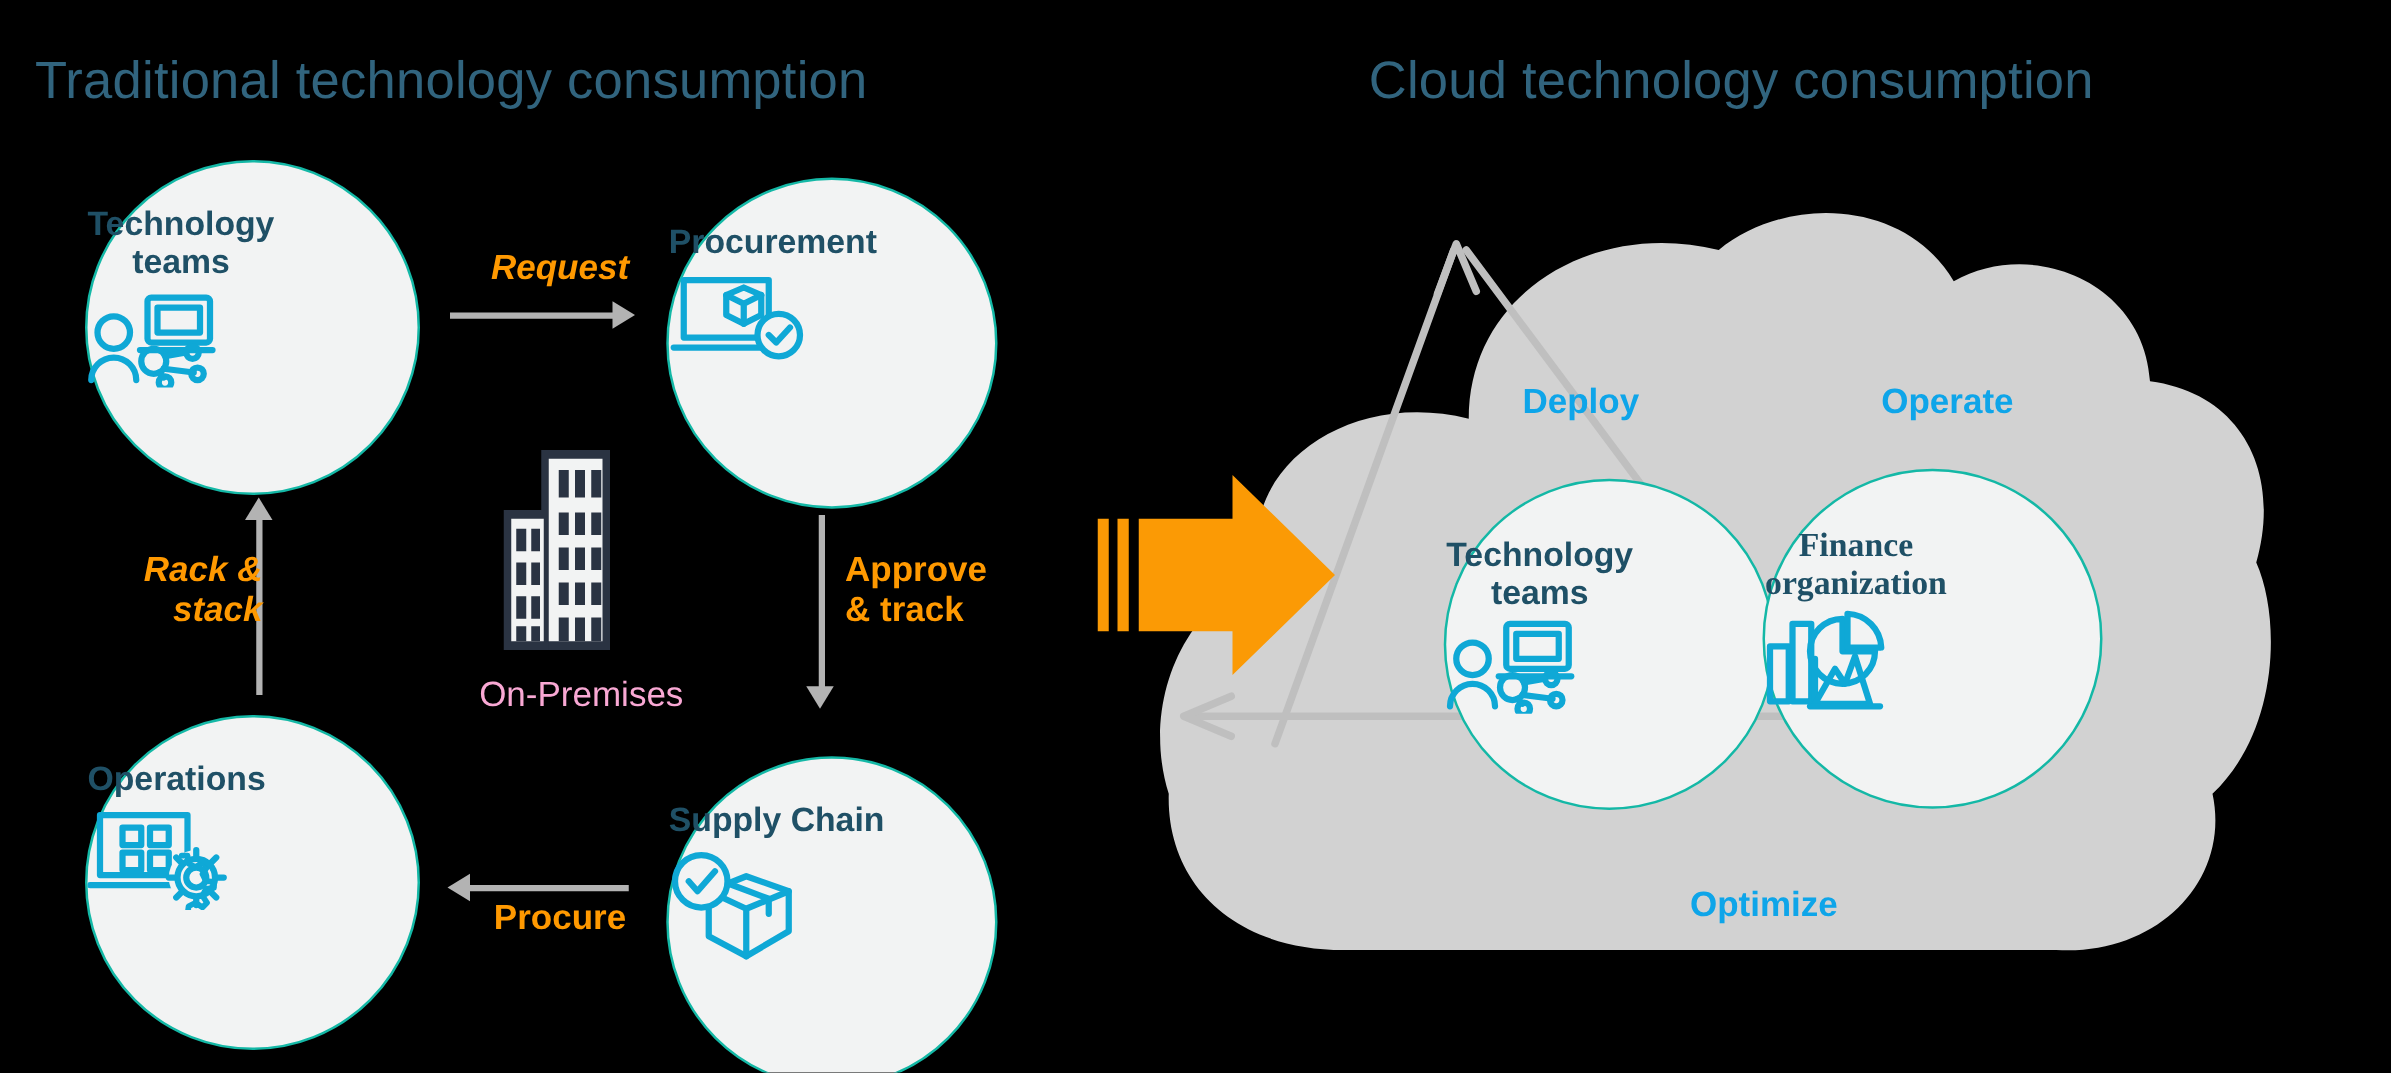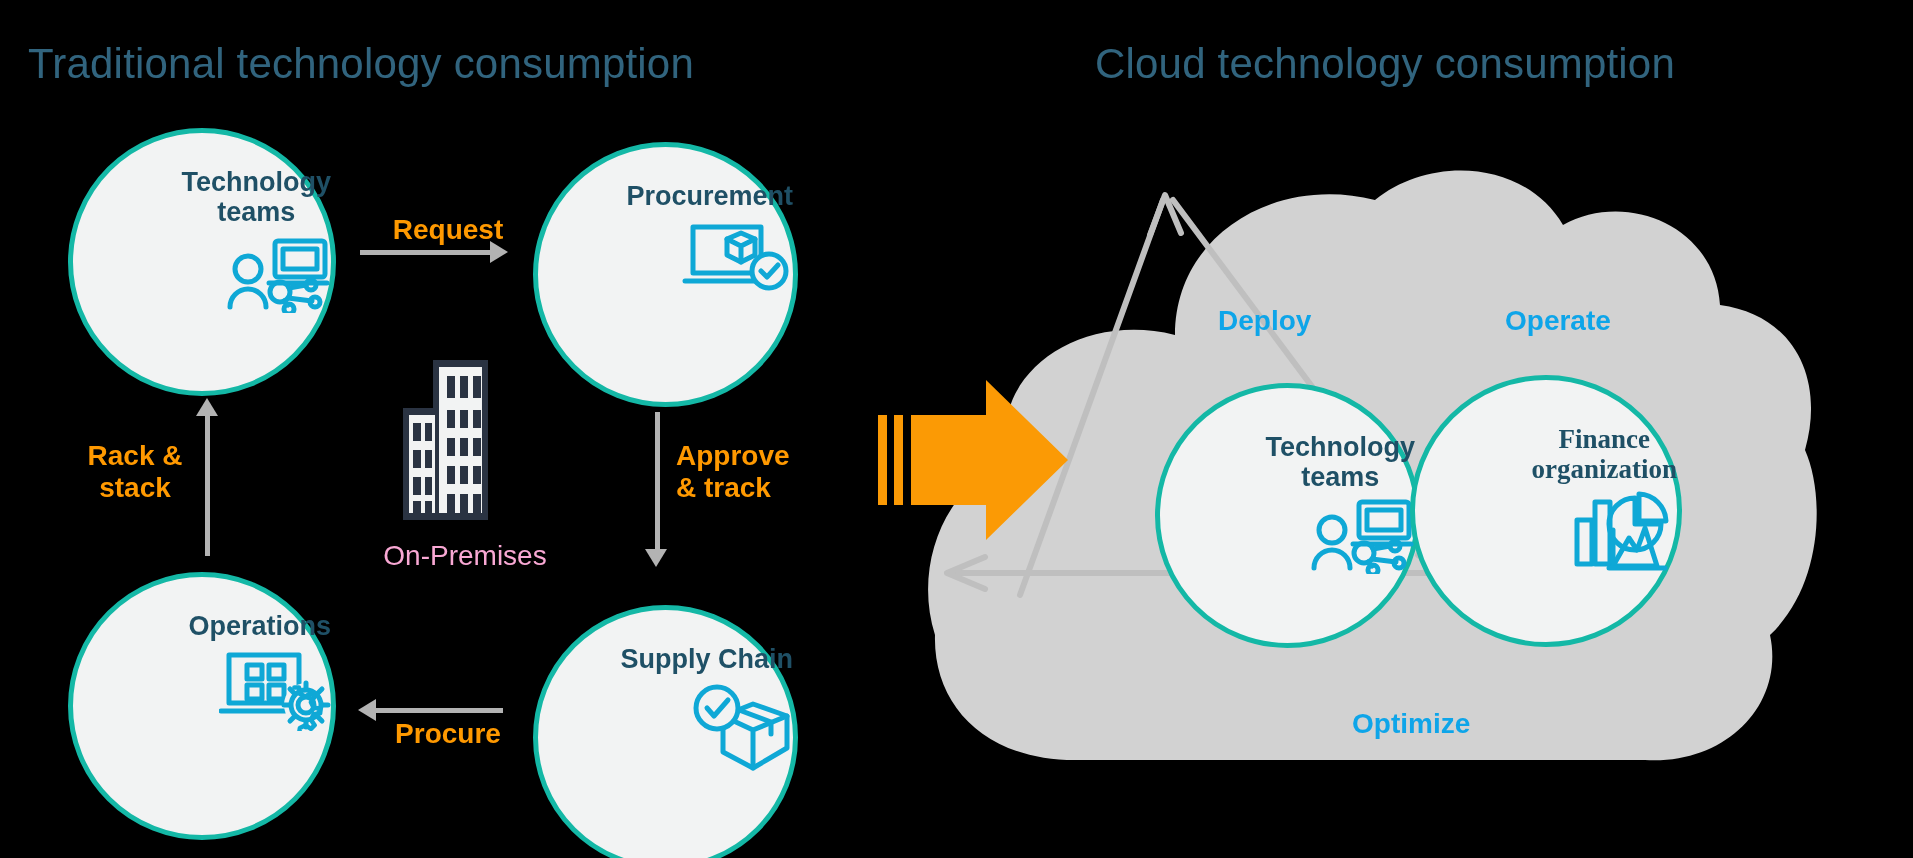--- a/index.html
+++ b/index.html
@@ -21,24 +21,24 @@
     white-space:nowrap;
   }
   #title-traditional { left:28px; top:40px; }
   #title-cloud { left:1095px; top:40px; }
 
   
   .node {
     position:absolute;
     border-radius:50%;
     background:#F2F3F3;
-    border:5px solid #14b8a6;
+    border:2px solid #14b8a6;
     display:flex;
     flex-direction:column;
-    align-items:flex-end;
+    align-items:flex-start;
     justify-content:flex-start;
     text-align:center;
   }
   .node-label {
     color:#1F5066;
     font-weight:bold;
     line-height:1.12;
     white-space:pre-line;
   }
   .node-icon { display:block; }
@@ -62,24 +62,24 @@
   
   .flow-label {
     position:absolute;
     color:#FF9900;
     font-weight:bold;
     font-size:28px;
     line-height:1.16;
     white-space:pre-line;
     text-align:center;
   }
-  #label-request  { left:368px; top:214px; width:160px; }
+  #label-request  { left:368px; top:198px; width:160px;font-style:italic; }
   #label-approve  { left:676px; top:440px; width:160px; text-align:left; }
   #label-procure  { left:368px; top:718px; width:160px; }
-  #label-rack     { left:60px;  top:440px; width:150px; text-align:center; }
+  #label-rack     { left:60px;  top:440px; width:150px; text-align:right;font-style:italic; }
 
   
   .conn { position:absolute; background:#B3B3B3; }
   #conn-top    { left:360px; top:250px; width:135px; height:5px; }
   #conn-right  { left:655px; top:412px; width:5px;   height:143px; }
   #conn-bottom { left:368px; top:708px; width:135px; height:5px; }
   #conn-left   { left:205px; top:408px; width:5px;   height:148px; }
   .arrowhead { position:absolute; width:0; height:0; }
   #head-top {
     left:490px; top:241px;

